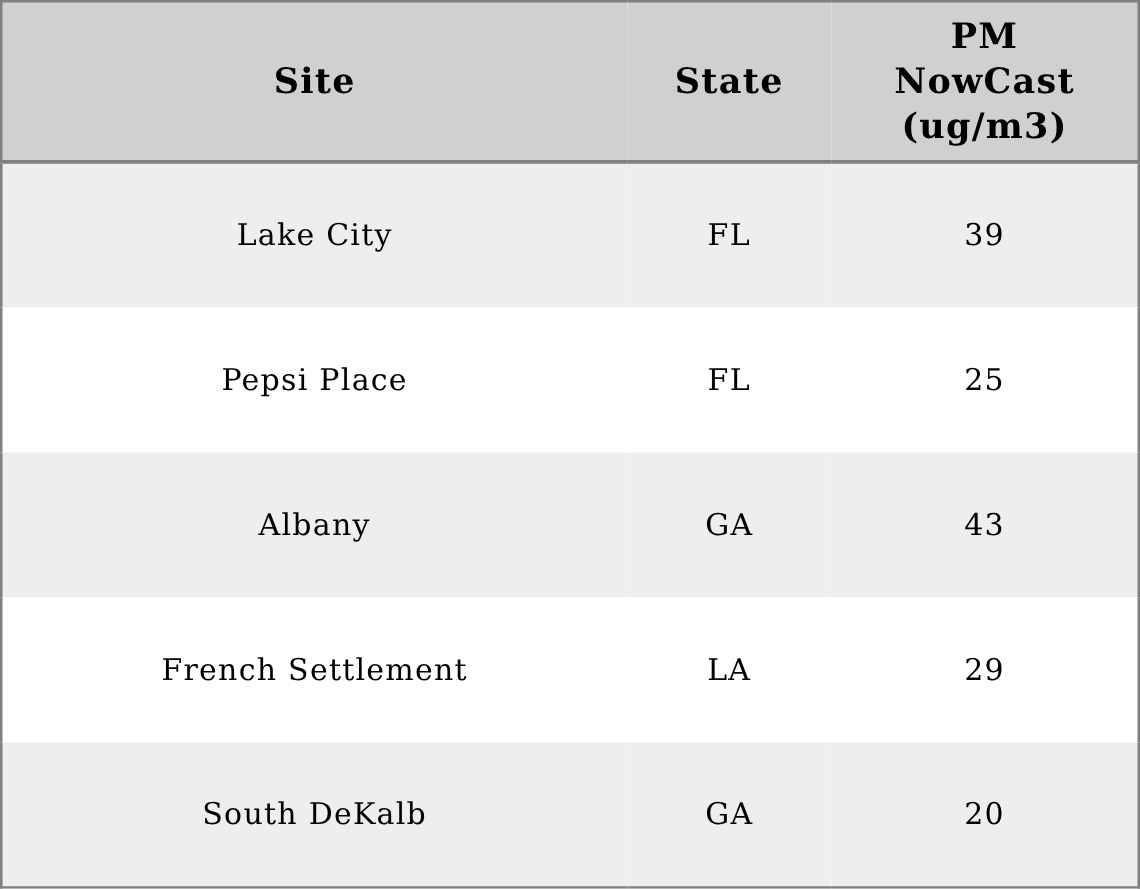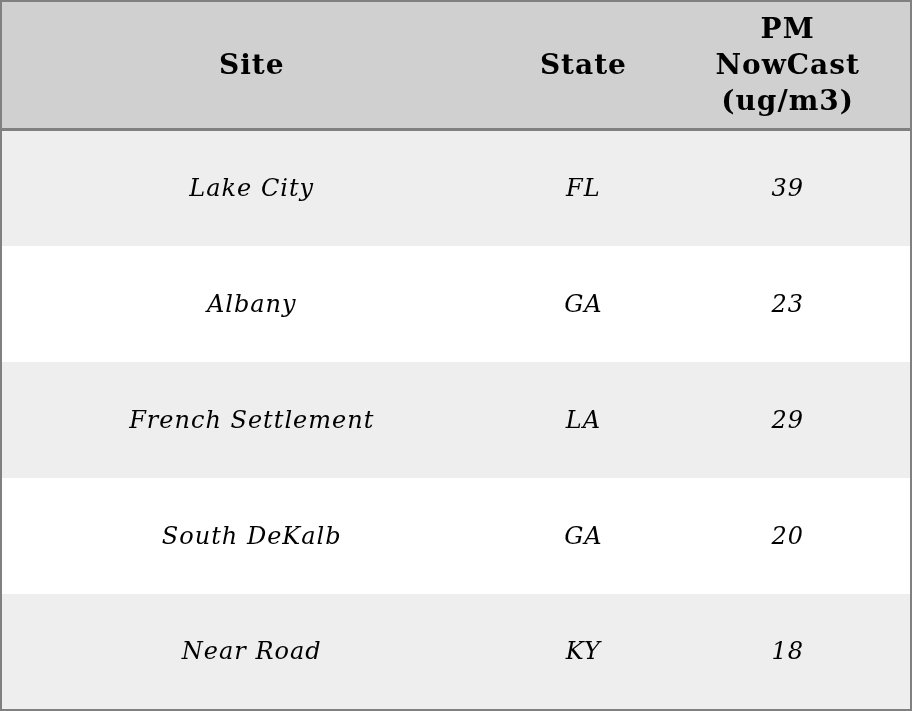--- a/index.html
+++ b/index.html
@@ -33,21 +33,20 @@
     font-weight: bold;
     letter-spacing: 1px;
     line-height: 36px;
     text-align: center;
     vertical-align: middle;
     white-space: pre-line;
     padding: 0;
   }
   tbody tr {
     height: 58px;
-    font-style: italic;
   }
   tbody tr:nth-child(odd)  { background: #eeeeee; }
   tbody tr:nth-child(even) { background: #ffffff; }
   tbody td {
     font-size: 24px;
     letter-spacing: 1px;
     text-align: center;
     vertical-align: middle;
     padding: 0;
   }
@@ -70,33 +69,33 @@
 (ug/m3)</th>
     </tr>
   </thead>
   <tbody>
       <tr>
         <td>Lake City</td>
         <td>FL</td>
         <td>39</td>
       </tr>
       <tr>
+        <td>Pepsi Place</td>
+        <td>FL</td>
+        <td>25</td>
+      </tr>
+      <tr>
         <td>Albany</td>
         <td>GA</td>
-        <td>23</td>
+        <td>43</td>
       </tr>
       <tr>
         <td>French Settlement</td>
         <td>LA</td>
         <td>29</td>
       </tr>
       <tr>
         <td>South DeKalb</td>
         <td>GA</td>
         <td>20</td>
       </tr>
-      <tr>
-        <td>Near Road</td>
-        <td>KY</td>
-        <td>18</td>
-      </tr>
     </tbody>
 </table>
 
 </body></html>

